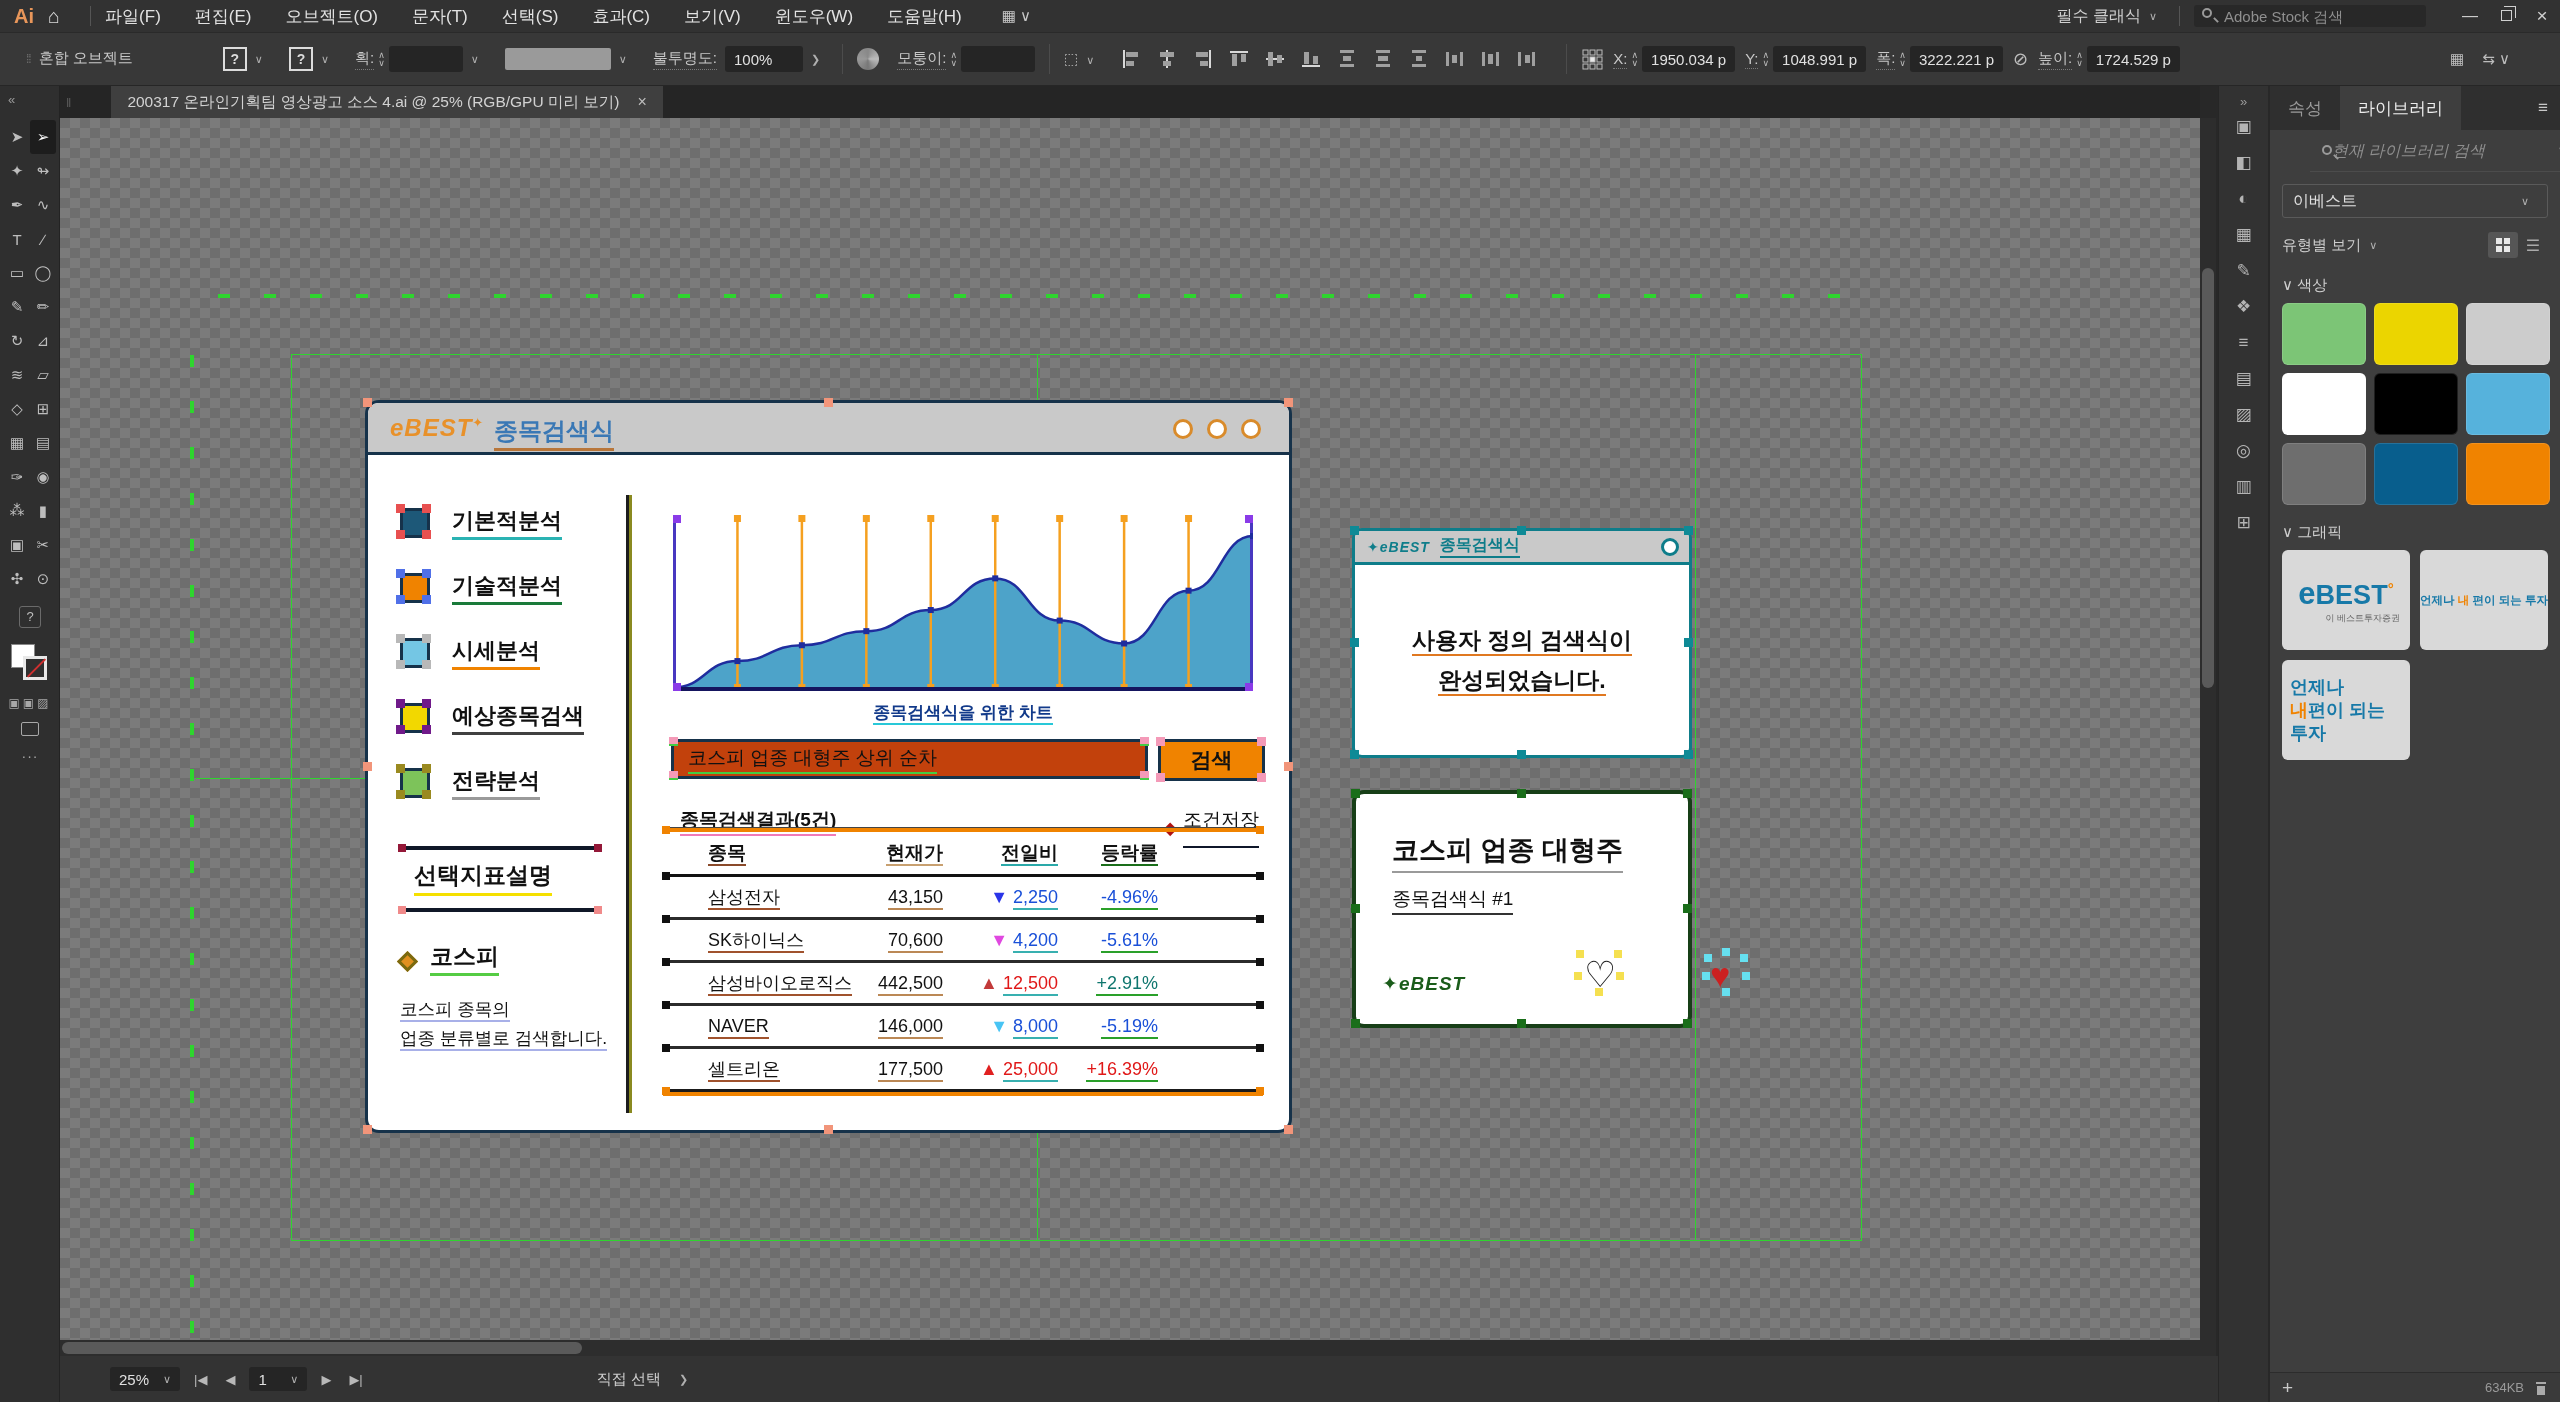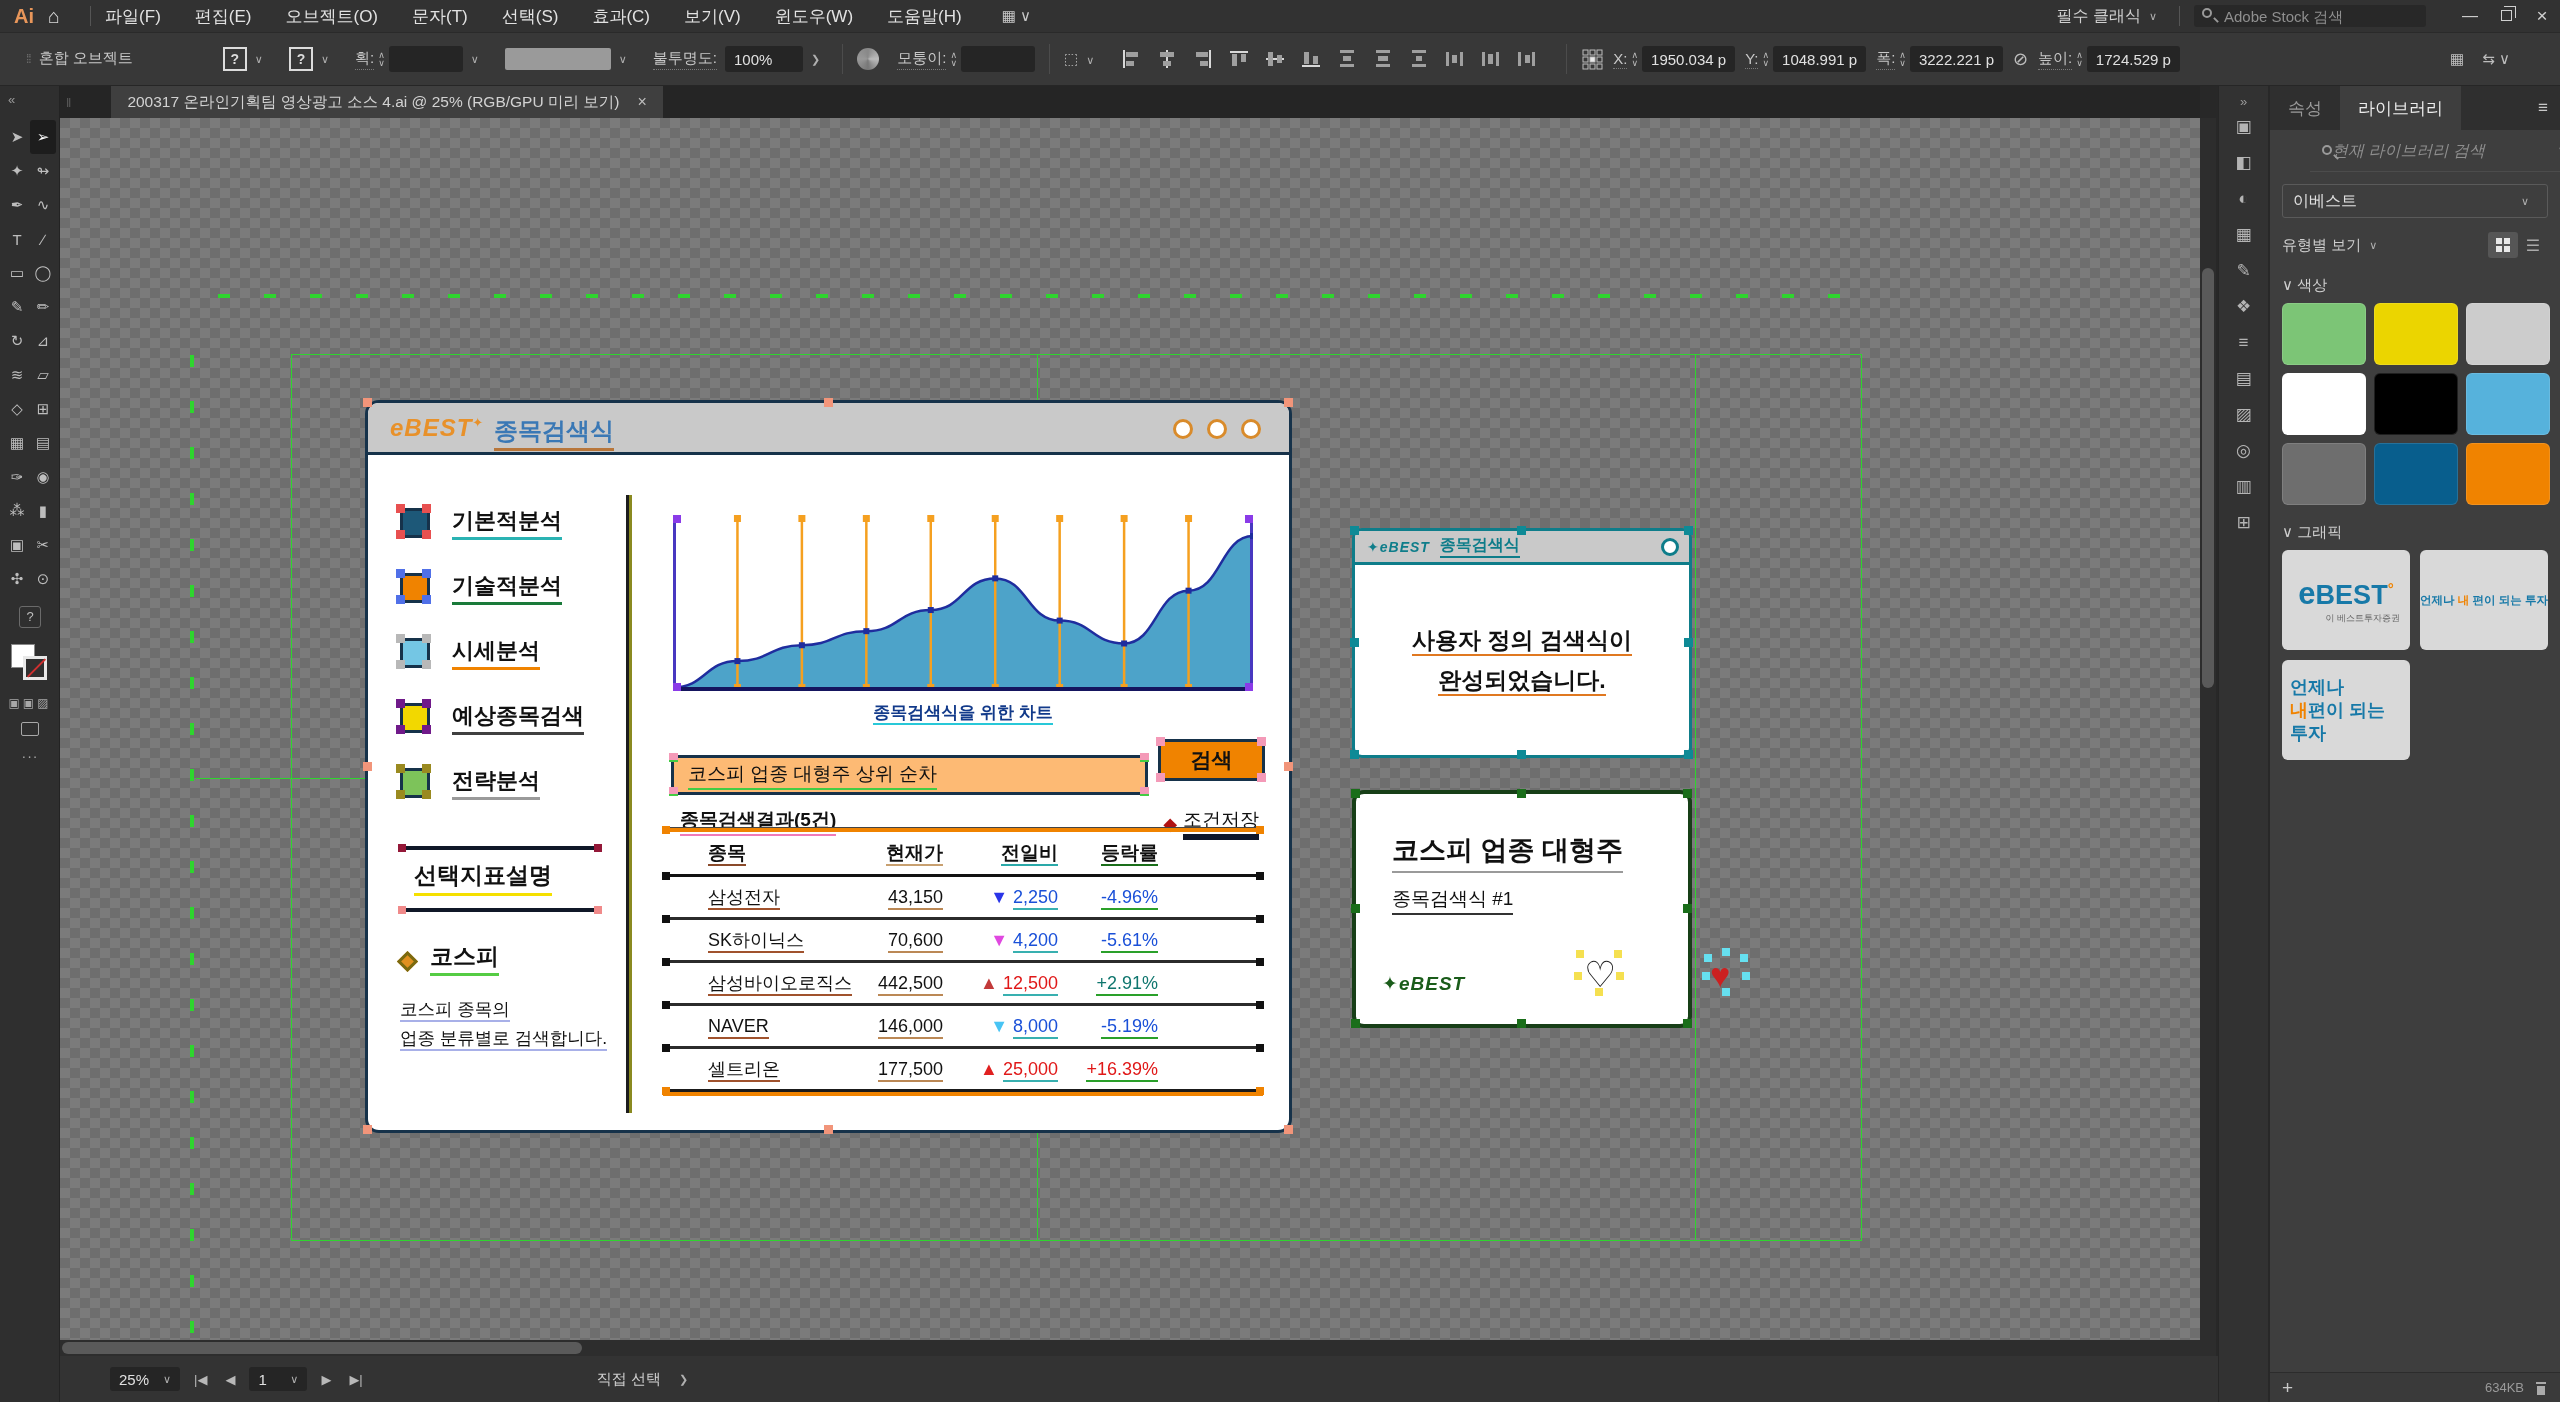--- a/index.html
+++ b/index.html
@@ -104,31 +104,31 @@
     border:3px solid #7a6a10; transform:rotate(45deg); }
   #kospi-label { position:absolute; left:62px; top:538px; font-size:23px; font-weight:bold; color:#111;
     border-bottom:3px solid #55cc44; padding-bottom:1px; }
   #kospi-desc { position:absolute; left:32px; top:592px; font-size:17.5px; color:#111; line-height:29px; }
   #kospi-desc span { border-bottom:2px solid #a8b0e8; padding-bottom:1px; }
   
   #chart-box { position:absolute; left:305px; top:112px; width:580px; height:176px; background:#fff; }
   #chart-caption { position:absolute; left:305px; top:298px; width:580px; text-align:center;
     font-size:17px; font-weight:bold; color:#123a8a; }
   #chart-caption span { border-bottom:2px solid #28c8d8; padding-bottom:1px; }
-  #search-input { position:absolute; left:303px; top:336px; width:477px; height:40px; background:#fdba74;
-    border:3px solid #16324a; display:flex; align-items:center; padding-left:14px; font-size:19px; color:#111;margin-top:16px; }
+  #search-input { position:absolute; left:303px; top:336px; width:477px; height:40px; background:#c2410c;
+    border:3px solid #16324a; display:flex; align-items:center; padding-left:14px; font-size:19px; color:#111; }
   #search-input span { border-bottom:2px solid #44cc44; padding-bottom:1px; }
   #search-button { position:absolute; left:790px; top:336px; width:107px; height:42px; background:#f08300;
     border:3px solid #16324a; display:flex; align-items:center; justify-content:center;
     font-size:21px; font-weight:bold; color:#111; }
   #results-label { position:absolute; left:312px; top:404px; font-size:19px; font-weight:600; color:#111;
     border-bottom:2px solid #f07ab8; padding-bottom:1px; }
   #save-condition { position:absolute; right:30px; top:404px; font-size:19px; color:#111; display:flex; align-items:center; gap:6px; }
   #save-condition .dmd { color:#b01212; font-size:18px; }
-  #save-condition em { font-style:normal; border-bottom:6px solid #0f172a; padding-bottom:1px; }
+  #save-condition em { font-style:normal; border-bottom:2px solid #0f172a; padding-bottom:13px; }
   #art-table { position:absolute; left:295px; top:424px; width:600px; }
   .t-rule-top { height:5px; background:#f08300; border-top:1px solid #444; position:relative; }
   .t-rule-bot { height:7px; background:linear-gradient(#1a1a1a 0 50%, #f08300 50% 100%); position:relative; }
   .t-sep { height:3px; background:#2b2b2b; position:relative; }
   .t-endsq:before, .t-endsq:after { content:""; position:absolute; top:-2px; width:8px; height:8px; background:#111; }
   .t-endsq:before { left:-1px; } .t-endsq:after { right:-1px; }
   .t-endsq.orange:before,.t-endsq.orange:after { background:#f08300; }
   .t-row { display:flex; align-items:center; height:40px; padding-left:45px; font-size:18px; color:#111; }
   .t-row.hdr { height:42px; font-size:19px; font-weight:bold; }
   .c-name { width:160px; text-align:left; }

